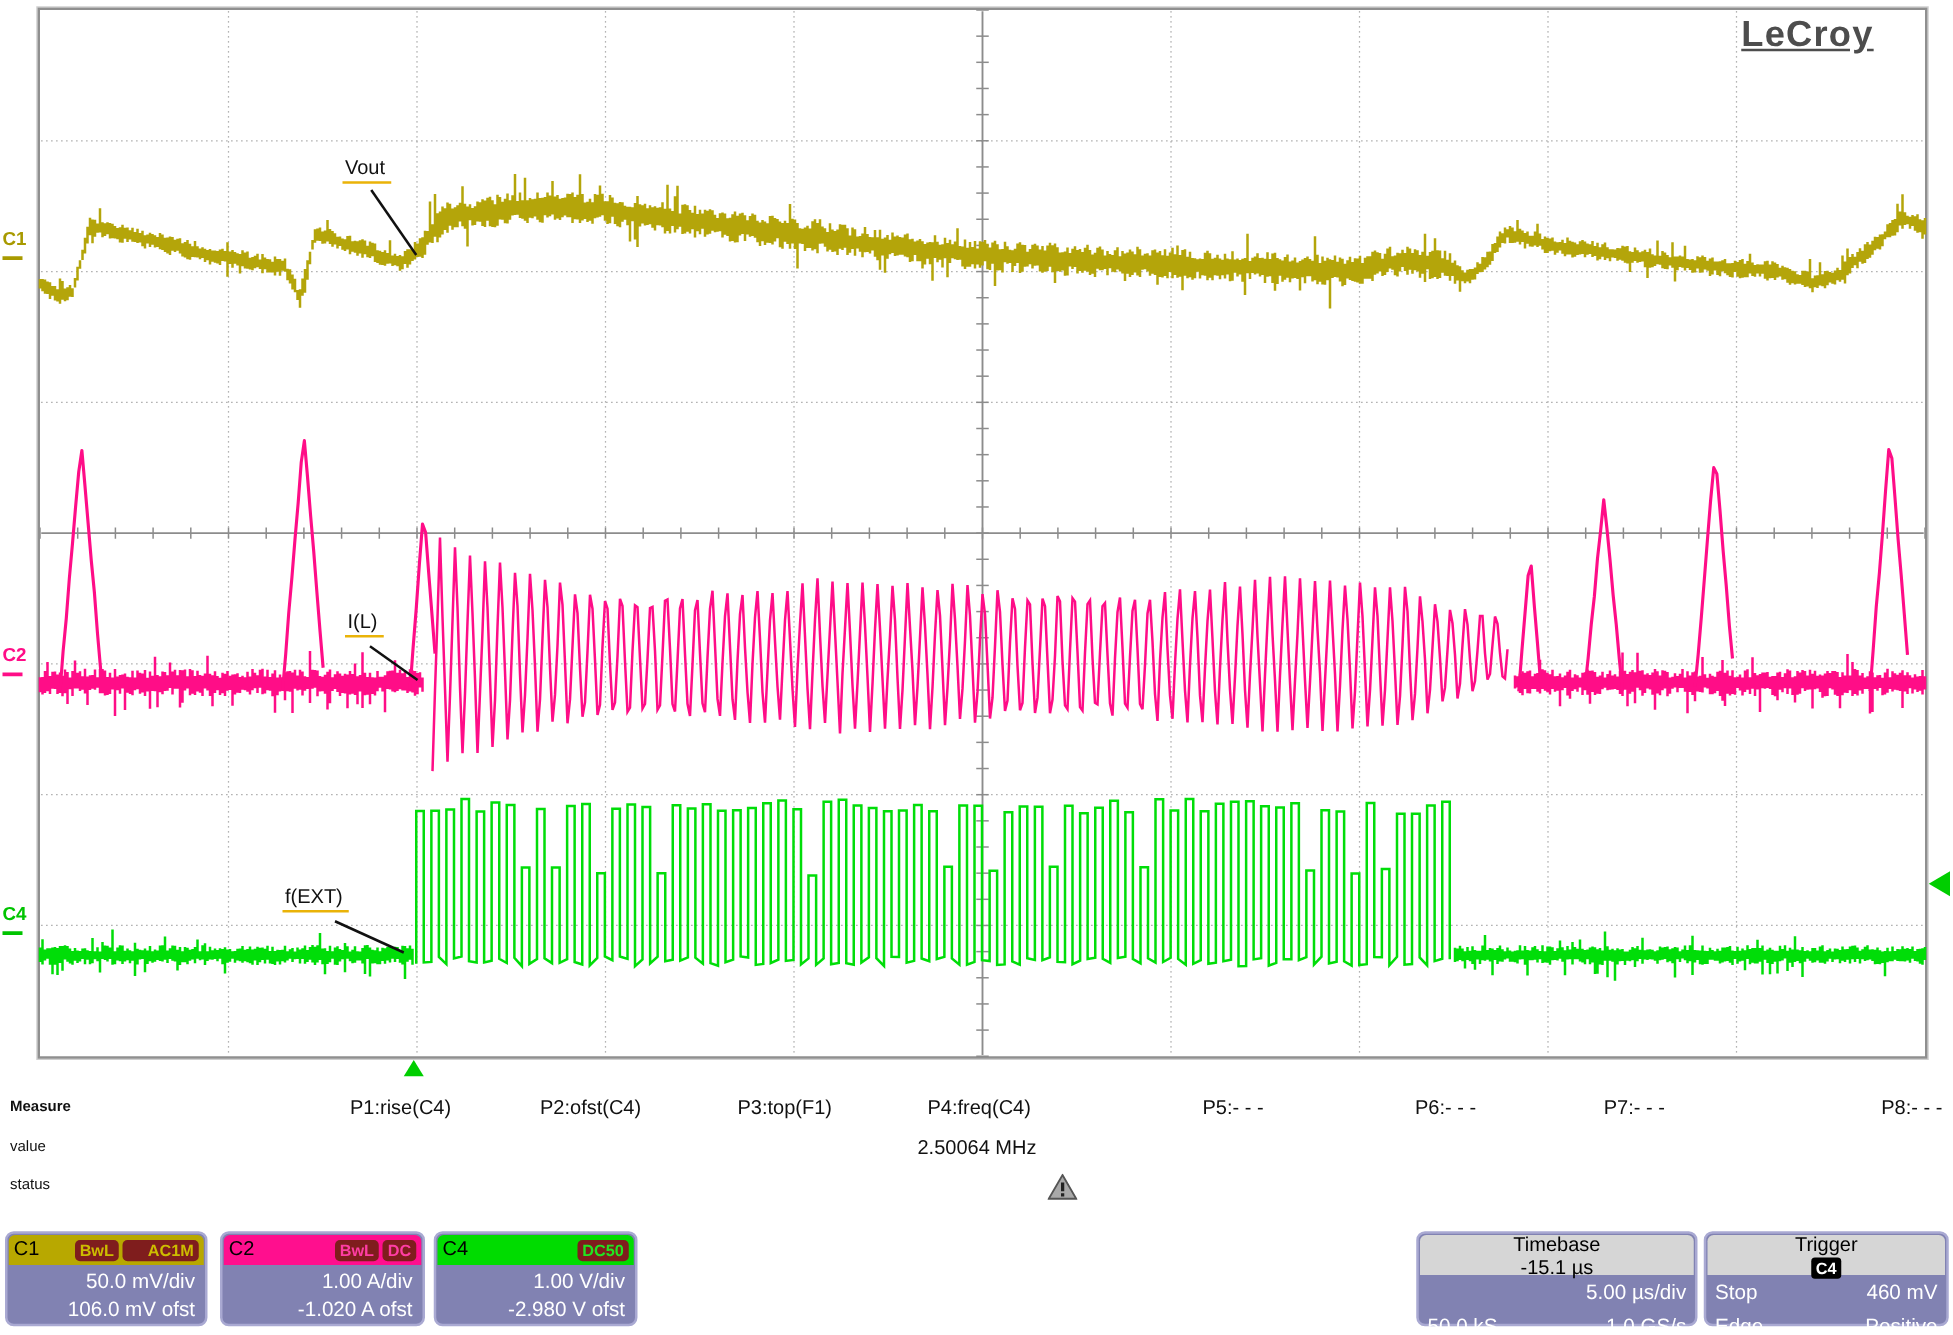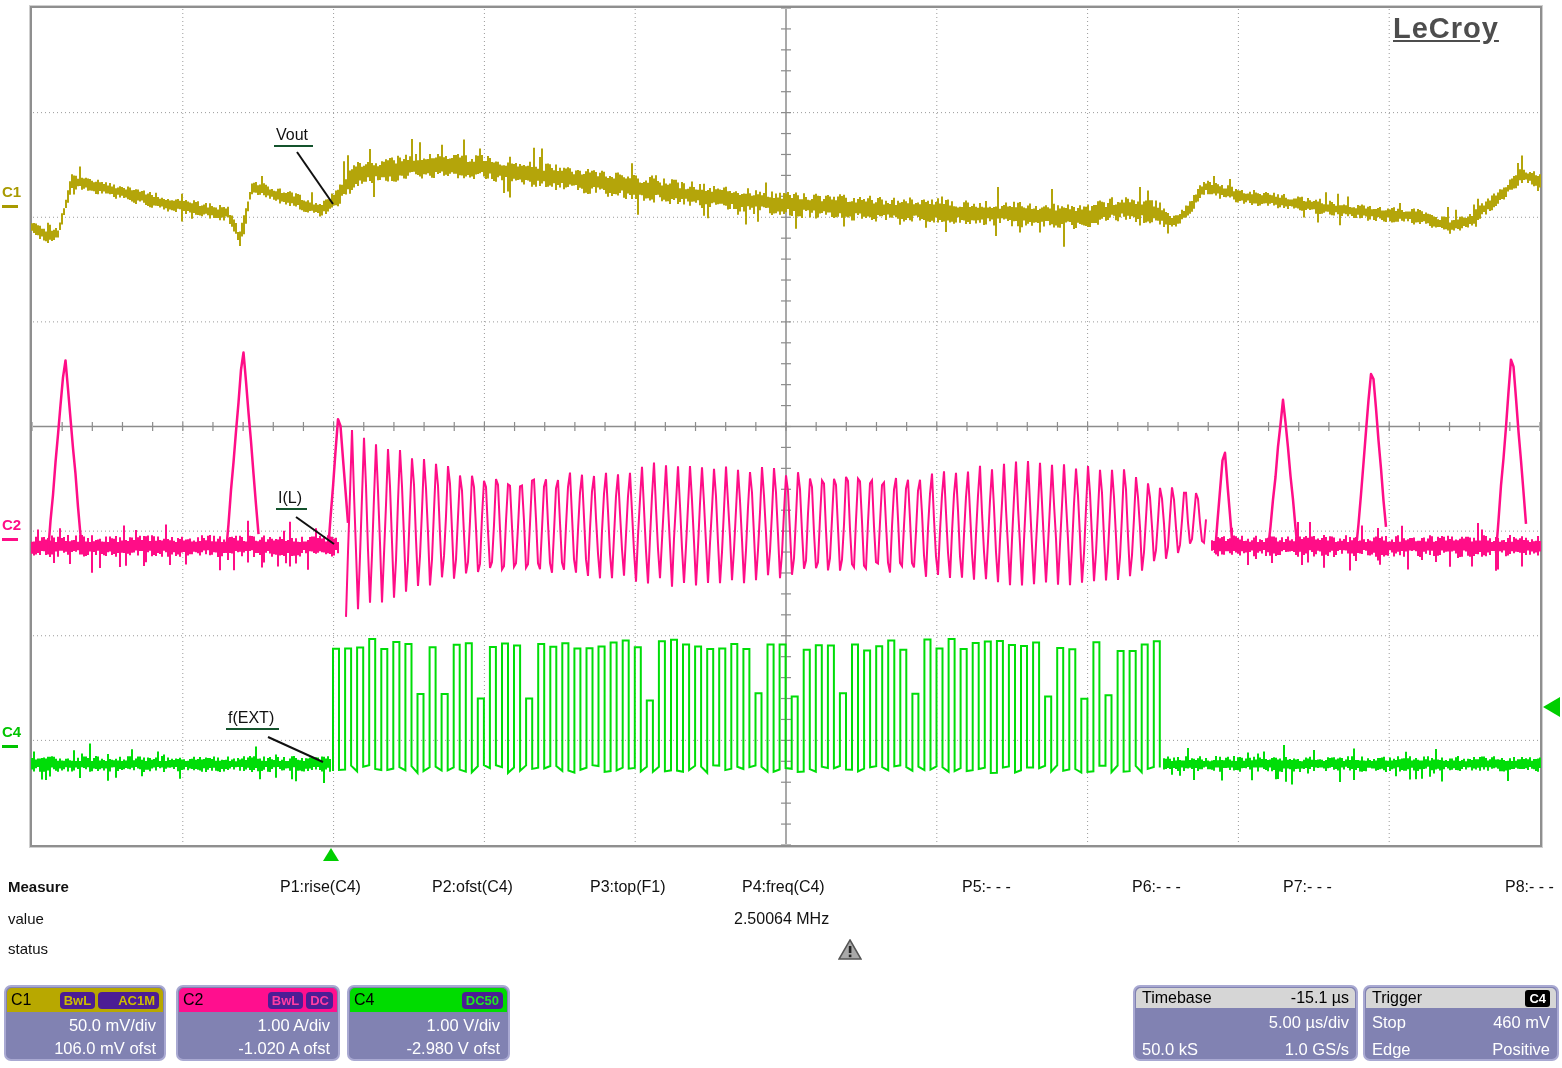--- a/index.html
+++ b/index.html
@@ -10,45 +10,45 @@
   .logo{position:absolute;left:1393px;top:12px;z-index:3;font-size:29px;font-weight:bold;
         color:#4d4d4d;text-decoration:underline;letter-spacing:1px;}
 
   .chmark{position:absolute;left:2px;z-index:3;font-size:15px;font-weight:bold;line-height:15px;}
   .chmark .dash{display:block;width:16px;height:3px;margin-top:6px;}
   .mk-c1{top:184px;color:#a89a00;}.mk-c1 .dash{background:#a89a00;}
   .mk-c2{top:517px;color:#ff0d87;}.mk-c2 .dash{background:#ff0d87;}
   .mk-c4{top:724px;color:#00c400;}.mk-c4 .dash{background:#00c400;}
 
   .tracelabel{position:absolute;z-index:3;font-size:16px;color:#111;
-              border-bottom:2px solid #14532d;padding:0 5px 1px 2px;background:transparent;}
+              border-bottom:2px solid #eab308;padding:0 5px 1px 2px;background:transparent;}
   .lbl-vout{left:274px;top:126px;}
   .lbl-il{left:276px;top:489px;}
   .lbl-fext{left:226px;top:709px;}
 
-  .mrow{position:absolute;z-index:3;font-size:15px;white-space:nowrap;}
+  .mrow{position:absolute;z-index:3;font-size:12px;white-space:nowrap;}
   .m-title{left:8px;top:878px;font-weight:bold;}
   .m-value{left:8px;top:910px;}
   .m-status{left:8px;top:940px;}
   .pcol{position:absolute;top:878px;z-index:3;font-size:16px;white-space:nowrap;}
   .p1{left:280px;}.p2{left:432px;}.p3{left:590px;text-align:right;}.p4{left:742px;}
   .p5{left:962px;}.p6{left:1132px;}.p7{left:1283px;}.p8{left:1505px;}
   .pval{position:absolute;top:910px;left:734px;z-index:3;font-size:16px;white-space:nowrap;}
   .warn{position:absolute;left:838px;top:939px;z-index:3;}
 
   .chbox,.infobox{position:absolute;top:985px;height:76px;z-index:3;background:#8182b2;
         border:2px solid #a9a9d2;border-radius:7px;box-sizing:border-box;}
   .chhead{height:24px;margin:1px;border-radius:5px 5px 0 0;display:flex;align-items:center;
         justify-content:space-between;padding:0 4px;font-size:16px;color:#000;}
   .badges{display:flex;gap:3px;}
-  .badge{background:#4c1d95;border-radius:4px;padding:0 4px;font-size:13px;font-weight:bold;
+  .badge{background:#7f1d1d;border-radius:4px;padding:0 4px;font-size:13px;font-weight:bold;
         line-height:17px;display:inline-block;}
   .chbody{text-align:right;color:#fff;font-size:16.5px;line-height:23px;padding:1px 8px 0 0;}
-  .infohead{height:20px;margin:1px;border-radius:5px 5px 0 0;background:#d6d6d6;display:flex;
-        align-items:center;justify-content:space-between;padding:0 6px;font-size:16px;color:#000;}
+  .infohead{height:32px;margin:1px;border-radius:5px 5px 0 0;background:#d6d6d6;display:flex;
+        align-items:center;justify-content:space-between;padding:0 6px;font-size:16px;color:#000;flex-direction:column;}
   .inforow{display:flex;justify-content:space-between;color:#fff;font-size:16.5px;
         line-height:23px;padding:2px 7px;}
   .src-badge{background:#000;color:#fff;border-radius:3px;padding:0 4px;font-size:13px;
         font-weight:bold;line-height:17px;}
 </style>
 </head>
 <body>
 
 <div class="scope">
 

